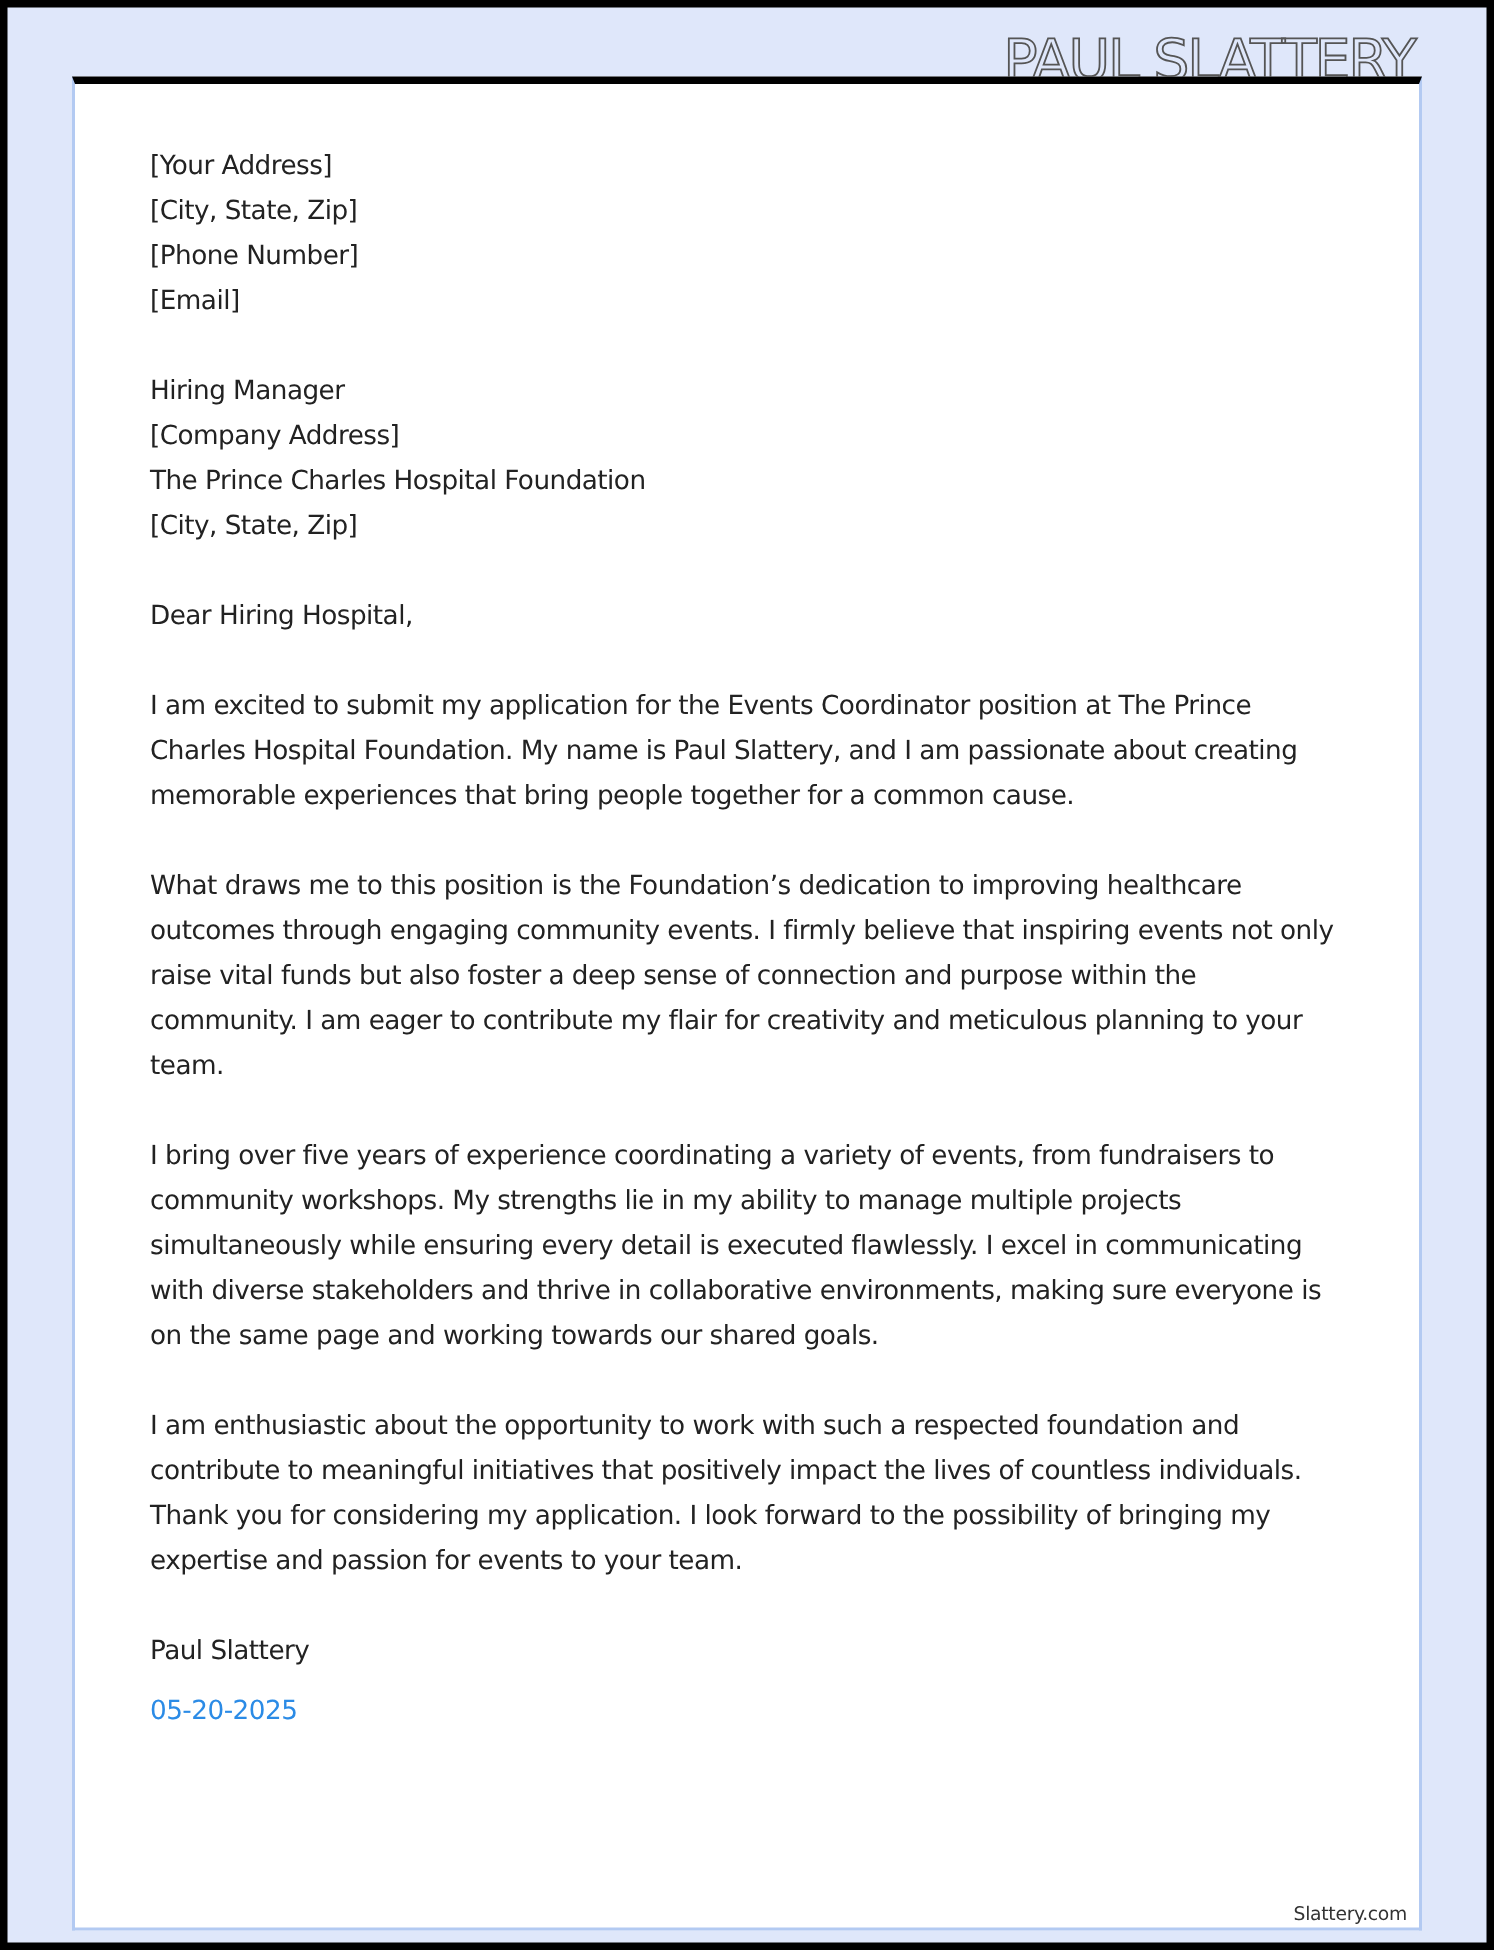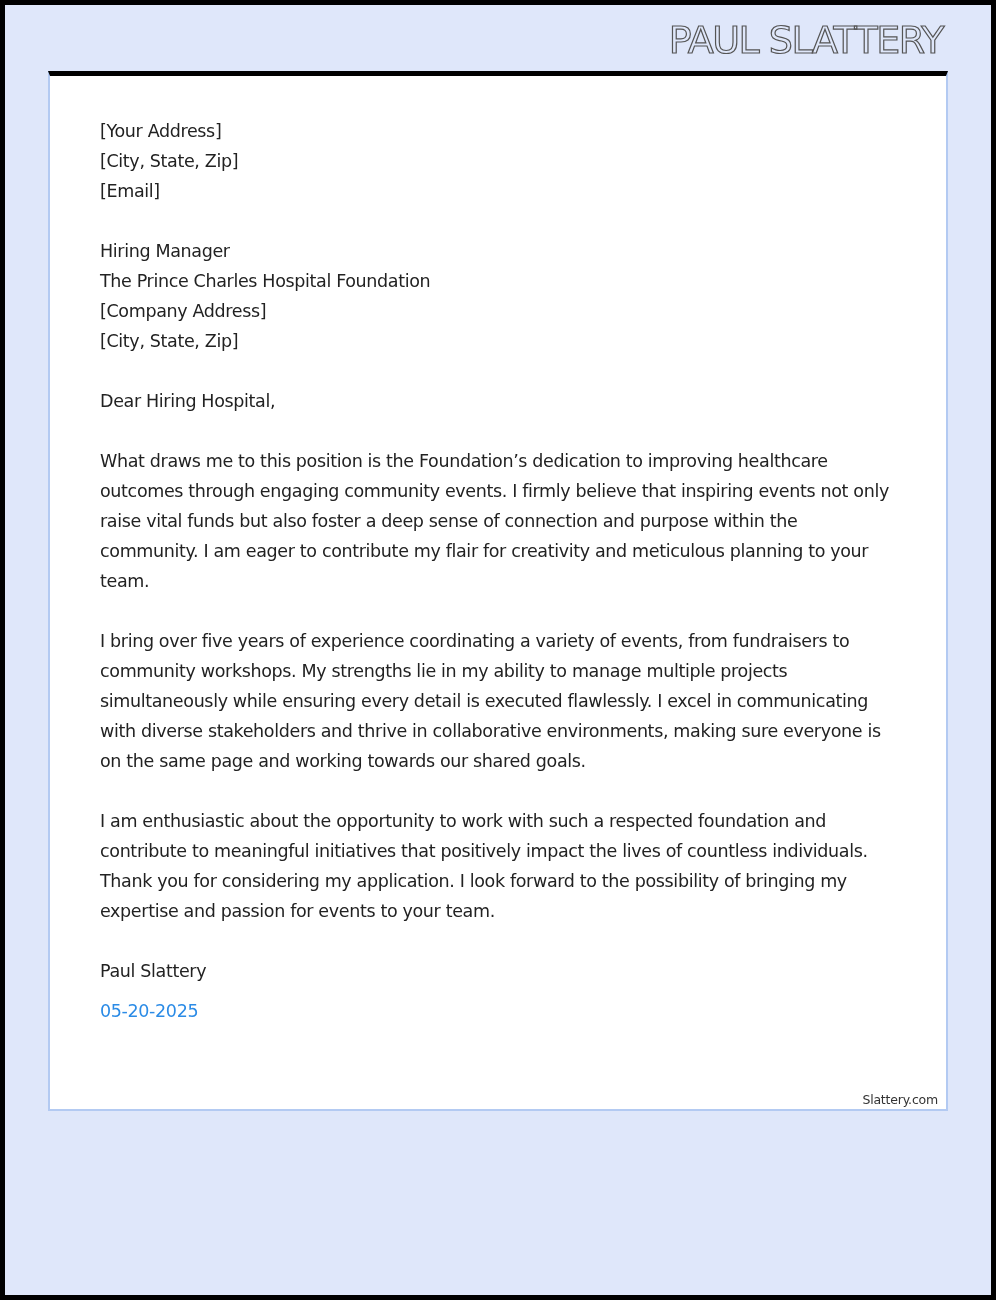--- a/index.html
+++ b/index.html
@@ -24,23 +24,23 @@
       font-size: 38px;
       letter-spacing: -1.5px;
       color: #dfe7fa;
       -webkit-text-stroke: 1.2px #555;
       line-height: 46px;
       white-space: nowrap;
     }
     .page {
       position: absolute;
       left: 43px;
-      top: 66px;
+      top: 46px;
       width: 900px;
-      height: 1040px;
+      height: 1236px;
       box-sizing: border-box;
       background: #fff;
       border: 2px solid #b3caf2;
       border-top: 5px solid #000;
     }
     .content {
       position: absolute;
       left: 50px;
       top: 40px;
       width: 800px;
@@ -72,32 +72,34 @@
 <body>
 
 <div class="title">PAUL SLATTERY</div>
 
 <div class="page">
   <div class="content">
 
     <div class="block">
       <span class="line">[Your Address]</span>
       <span class="line">[City, State, Zip]</span>
+      <span class="line">[Phone Number]</span>
       <span class="line">[Email]</span>
     </div>
 
     <div class="block">
       <span class="line">Hiring Manager</span>
+      <span class="line">[Company Address]</span>
       <span class="line">The Prince Charles Hospital Foundation</span>
-      <span class="line">[Company Address]</span>
       <span class="line">[City, State, Zip]</span>
     </div>
 
     <div class="block">Dear Hiring Hospital,</div>
 
+    <p class="para">I am excited to submit my application for the Events Coordinator position at The Prince Charles Hospital Foundation. My name is Paul Slattery, and I am passionate about creating memorable experiences that bring people together for a common cause.</p>
     <p class="para">What draws me to this position is the Foundation’s dedication to improving healthcare outcomes through engaging community events. I firmly believe that inspiring events not only raise vital funds but also foster a deep sense of connection and purpose within the community. I am eager to contribute my flair for creativity and meticulous planning to your team.</p>
     <p class="para">I bring over five years of experience coordinating a variety of events, from fundraisers to community workshops. My strengths lie in my ability to manage multiple projects simultaneously while ensuring every detail is executed flawlessly. I excel in communicating with diverse stakeholders and thrive in collaborative environments, making sure everyone is on the same page and working towards our shared goals.</p>
     <p class="para">I am enthusiastic about the opportunity to work with such a respected foundation and contribute to meaningful initiatives that positively impact the lives of countless individuals. Thank you for considering my application. I look forward to the possibility of bringing my expertise and passion for events to your team.</p>
 
     <div class="signature">Paul Slattery</div>
     <div class="date">05-20-2025</div>
   </div>
 
   <div class="footer-brand">Slattery.com</div>
 </div>

